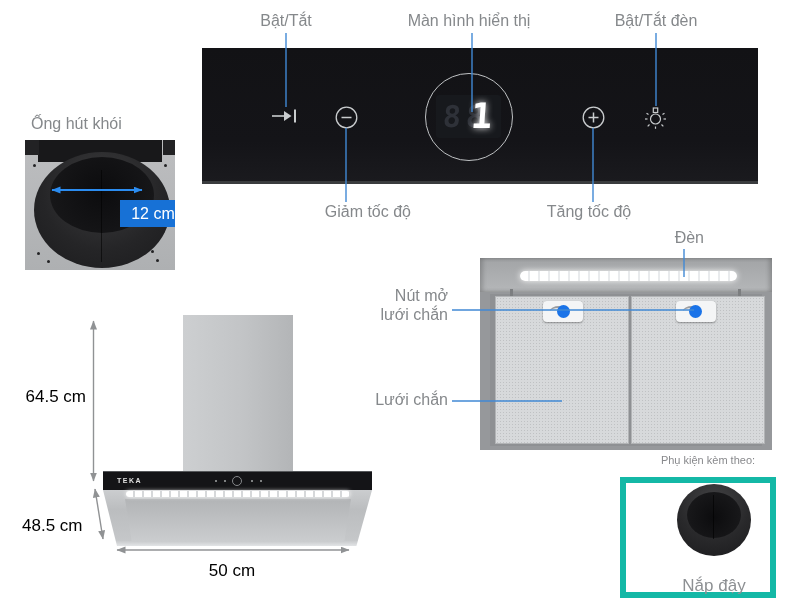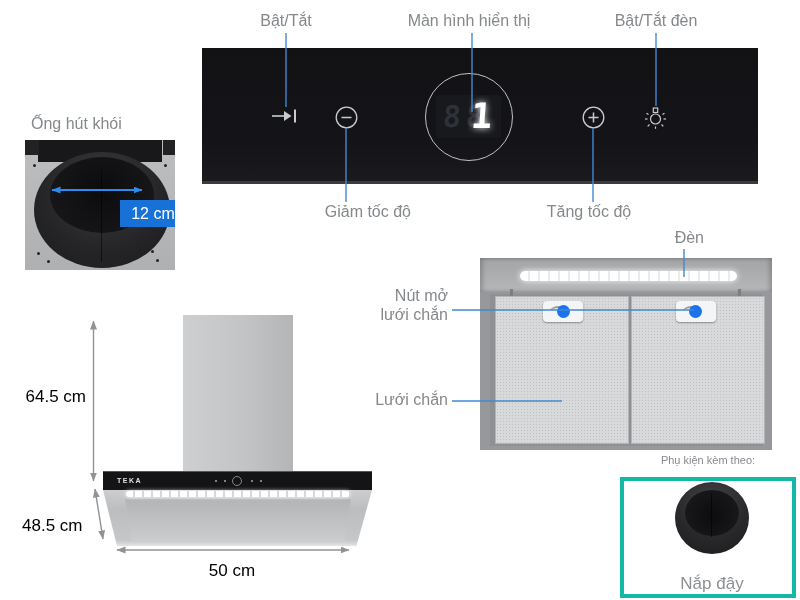--- a/index.html
+++ b/index.html
@@ -70,22 +70,22 @@
           background-image:radial-gradient(#bfc1c3 22%, rgba(0,0,0,0) 23%);
           background-size:3px 3px; }
   .mesh.left { left:15px; } .mesh.right { left:151px; }
   .open-btn { position:absolute; top:43px; width:40px; height:21px; background:#f4f5f6; border-radius:4px;
               box-shadow:0 1px 2px rgba(0,0,0,.35); z-index:2; }
   .open-btn .curve { position:absolute; left:7px; top:5px; width:18px; height:10px;
                      border-top:2px solid #9b9da0; border-radius:50% 50% 0 0; }
   .blue-dot { position:absolute; width:13px; height:13px; border-radius:50%; background:#1a73e8; z-index:3; }
 
   
-  .acc-box { position:absolute; left:620px; top:477px; width:176px; height:121px;
-             border:4px solid #14b8a6; background:#fff; }
+  .acc-box { position:absolute; left:620px; top:477px; width:156px; height:121px;
+             border:6px solid #14b8a6; background:#fff; }
   .cap-outer { position:absolute; left:51px; top:1px; width:74px; height:72px; border-radius:50%;
                background:radial-gradient(circle at 50% 28%, #454547, #29292b 55%, #1a1a1c); }
   .cap-inner { position:absolute; left:61px; top:9px; width:54px; height:46px; border-radius:50%;
                background:radial-gradient(circle at 50% 55%, #0c0c0e, #19191b 80%, #232325); }
   .cap-seam { position:absolute; left:87px; top:12px; width:1px; height:44px; background:rgba(0,0,0,.6); }
   .acc-item { position:absolute; left:0; top:93px; width:176px; text-align:center; color:#8d9093; font-size:17px; }
 
   .overlay { position:absolute; left:0; top:0; z-index:5; pointer-events:none; }
   .hook { position:absolute; width:3px; height:7px; background:#7c7e80; top:31px; }
 </style>

